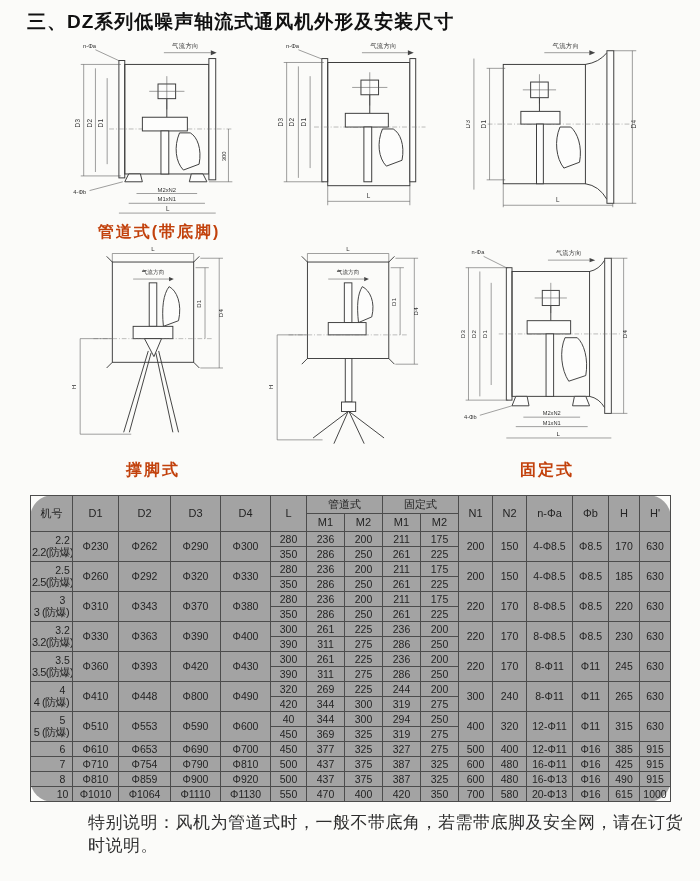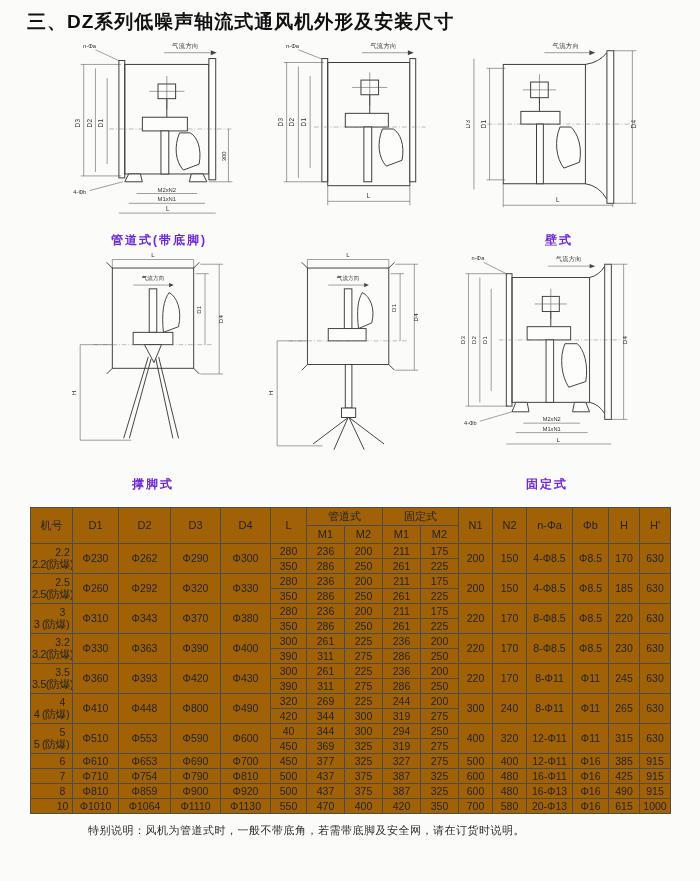--- a/index.html
+++ b/index.html
@@ -18,59 +18,60 @@
     font-weight:bold;
     letter-spacing:1px;
     color:#111;
   }
   .fig-row { display:flex; justify-content:space-between; align-items:flex-start; }
   .fig-row1 { padding:4px 48px 0 66px; }
   .fig-row2 { padding:2px 58px 0 58px; }
   .fig { text-align:center; }
   .fig svg { display:block; margin:0 auto; }
   .caption {
-    font-size:12px;
+    font-size:16px;
     font-weight:bold;
     letter-spacing:2px;
-    color:#6d28d9;
-    margin-top:15px;
+    color:#c2410c;
+    margin-top:5px;
   }
   svg .ln   { stroke:#3b3b3b; stroke-width:1; fill:none; }
   svg .fw   { stroke:#3b3b3b; stroke-width:1; fill:#fdfdfc; }
   svg .thin { stroke:#5a5a5a; stroke-width:0.6; fill:none; }
   svg .cl   { stroke:#777; stroke-width:0.5; stroke-dasharray:5 2 1 2; fill:none; }
   svg .dim  { font-size:6.5px; fill:#333; letter-spacing:0.3px; }
   svg .dims { font-size:6px; fill:#333; }
   svg .ah   { fill:#444; stroke:none; }
   table.spec {
     border-collapse:collapse;
     table-layout:fixed;
     margin:14px 0 0 30px;
     width:640px;
-    background:#a16207;
+    background:#a3a3a3;
+    border-radius:23px;
   }
   table.spec th, table.spec td {
     border:1px solid #4c4c4c;
     text-align:center;
     vertical-align:middle;
     font-size:10.5px;
     font-weight:normal;
     color:#242424;
     padding:0 1px;
     height:15px;
     line-height:1.15;
     overflow:hidden;
     white-space:nowrap;
   }
   table.spec thead th { height:18px; font-size:11px; }
   td.model div.main { font-size:10.5px;padding-left:22px; }
   td.model div.sub  { font-size:11px; letter-spacing:-0.5px;text-align:center; }
   .footnote {
     margin:9px 0 0 88px;
-    font-size:11px;
+    font-size:17px;
     color:#2e2e2e;
     letter-spacing:0.5px;
   }
 </style>
 </head>
 <body>
 
 <div class="title">三、DZ系列低噪声轴流式通风机外形及安装尺寸</div>
 
 <div class="fig-row fig-row1">
@@ -194,21 +195,20 @@
         <line class="thin" x1="170" y1="12" x2="170" y2="168"></line>
         <line class="thin" x1="151" y1="12" x2="174" y2="12"></line>
           <line class="thin" x1="151" y1="168" x2="174" y2="168"></line>
         <text class="dim" x="174" y="87" text-anchor="middle" transform="rotate(-90 174 87)">D4</text>
         <line class="thin" x1="38" y1="148" x2="38" y2="172"></line>
         <line class="thin" x1="150" y1="168" x2="150" y2="172"></line>
         <line class="thin" x1="38" y1="170" x2="150" y2="170"></line>
         <text class="dim" x="94" y="167" text-anchor="middle">L</text>
       </g>
     </svg>
-    <div class="caption">壁式</div>
   </div>
 </div>
 
 <div class="fig-row fig-row2">
 
   <div class="fig">
     <svg width="190" height="210" viewBox="0 0 190 222">
       <g>
         <text class="dim" x="95" y="6" text-anchor="middle">L</text>
         <line class="thin" x1="52" y1="9" x2="138" y2="9"></line>

